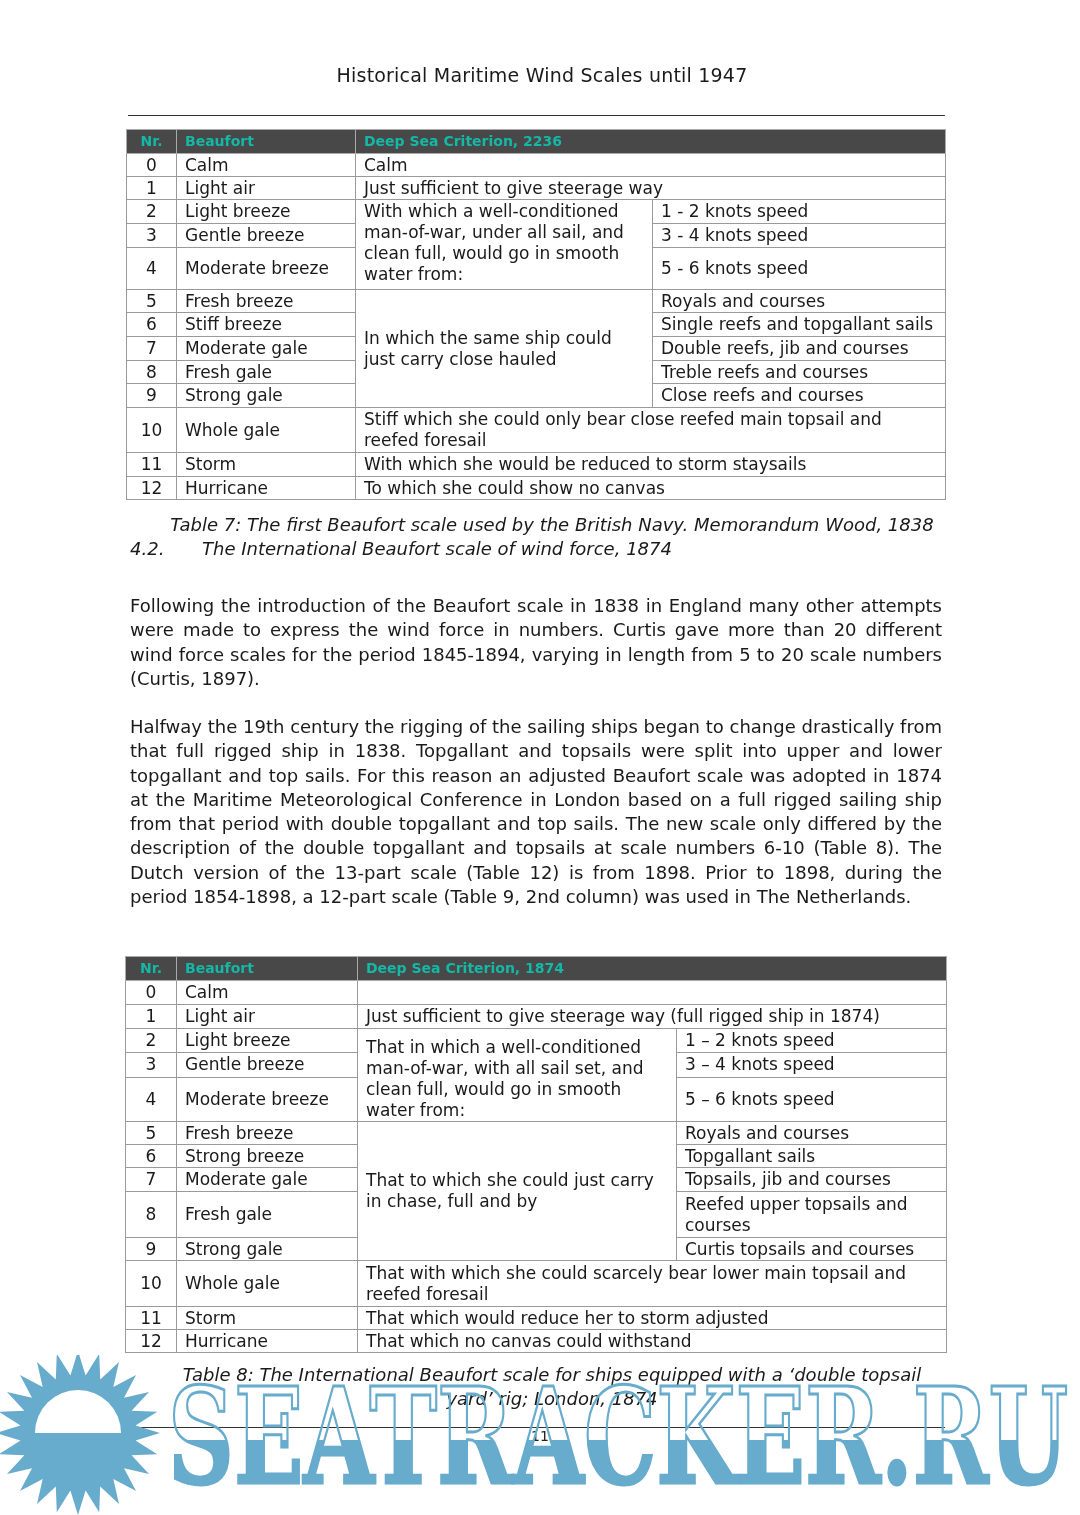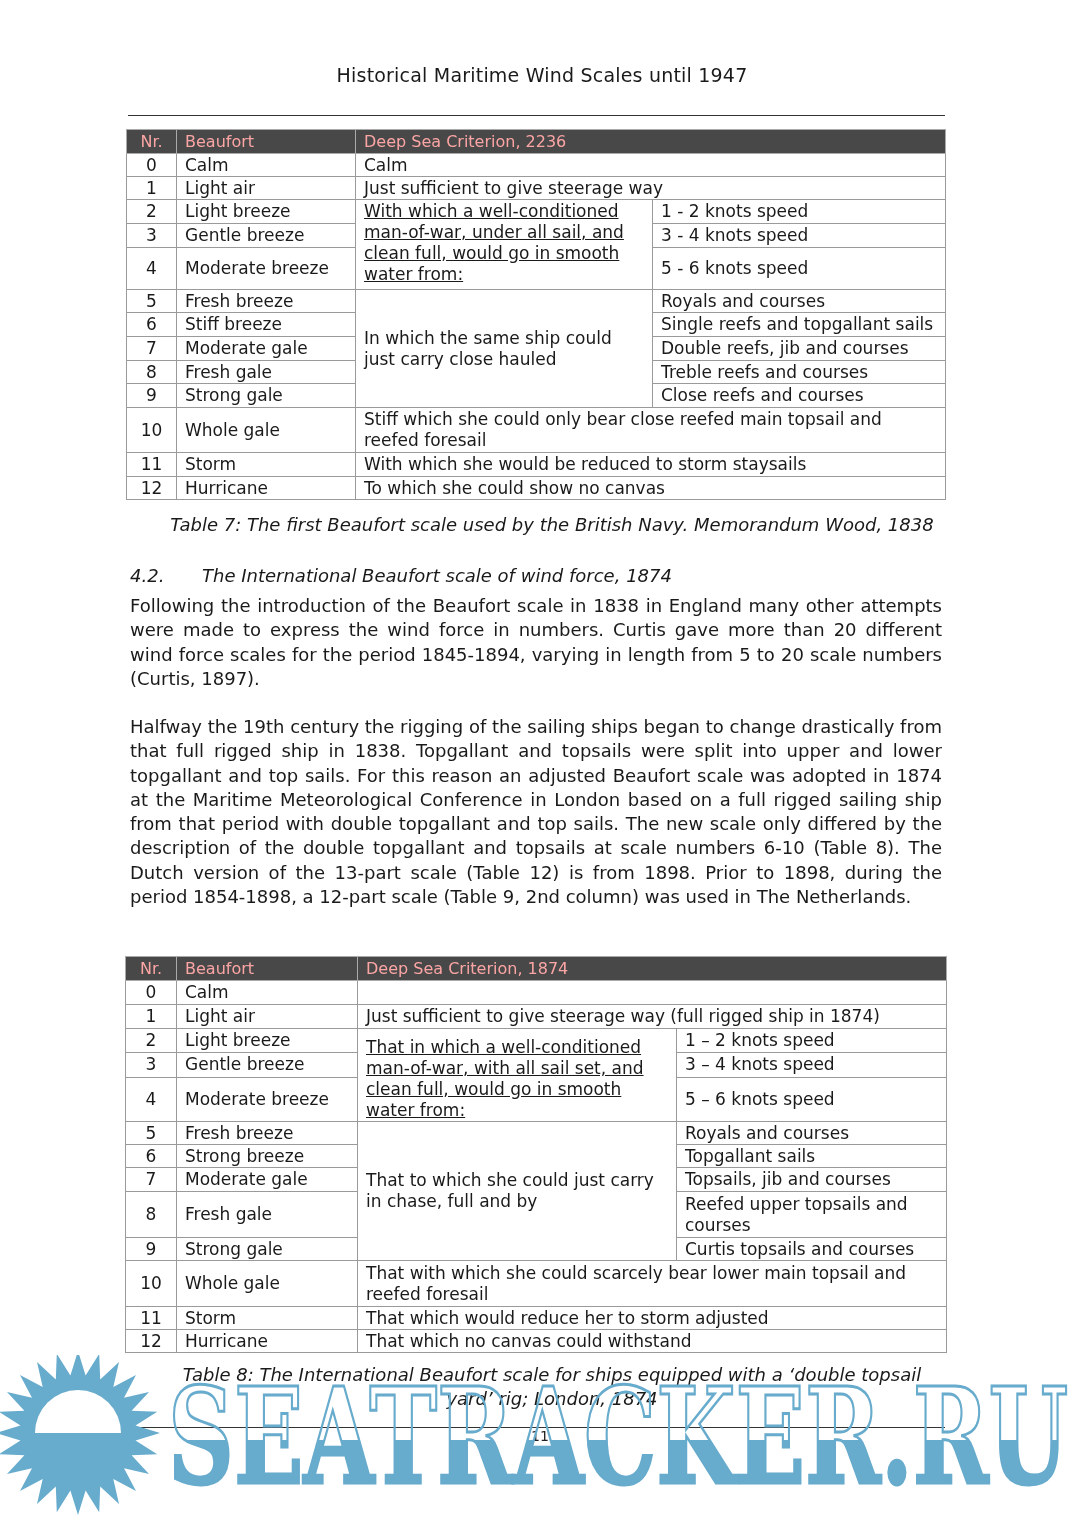--- a/index.html
+++ b/index.html
@@ -5,26 +5,26 @@
   html, body { margin:0; padding:0; background:#ffffff; }
   body { width:1080px; height:1515px; position:relative; overflow:hidden;
          font-family:"DejaVu Sans", sans-serif; color:#1a1a1a; }
   .running-head { position:absolute; top:64px; left:2px; width:1080px; text-align:center;
          font-size:19px; letter-spacing:0.2px; }
   .hr { position:absolute; left:128px; width:817px; height:1px; background:#333; }
   table.ws { position:absolute; left:126px; border-collapse:collapse; font-size:17px;
          table-layout:fixed; }
   table.ws td, table.ws th { border:1.5px solid #9a9a9a; padding:0 8px; vertical-align:middle;
          line-height:21px; }
-  table.ws th { background:#484848; color:#fca5a5; text-align:left; font-weight:normal; height:23px;
-         border-color:#aaa; font-size:16px; }
+  table.ws th { background:#484848; color:#14b8a6; text-align:left; font-weight:bold; height:23px;
+         border-color:#aaa; font-size:14px; }
   table.ws td.nr, table.ws th.nr { text-align:center; padding:0 4px; }
-  table.ws td.sub { vertical-align:top;text-decoration:underline; }
+  table.ws td.sub { vertical-align:top; }
   .caption { position:absolute; left:0; width:1080px; text-align:center; font-style:italic; font-size:18px; }
-  .section-head { position:absolute; left:130px; top:565px; font-style:italic; font-size:18px; }
+  .section-head { position:absolute; left:130px; top:538px; font-style:italic; font-size:18px; }
   .section-head .num { display:inline-block; width:72px; }
   .para { position:absolute; left:130px; width:812px; font-size:18px; line-height:24.3px;
           text-align:justify; margin:0; }
   .pagenum { position:absolute; top:1428px; left:0; width:1080px; text-align:center; font-size:14px; color:#222; z-index:1; }
   .watermark { position:absolute; left:0; top:1355px; width:1080px; height:160px; z-index:2; pointer-events:none; }
 </style>
 </head>
 <body>
 
 <div class="running-head">Historical Maritime Wind Scales until 1947</div>

